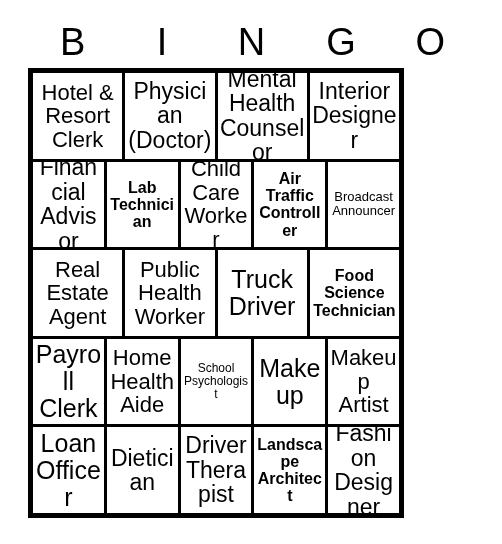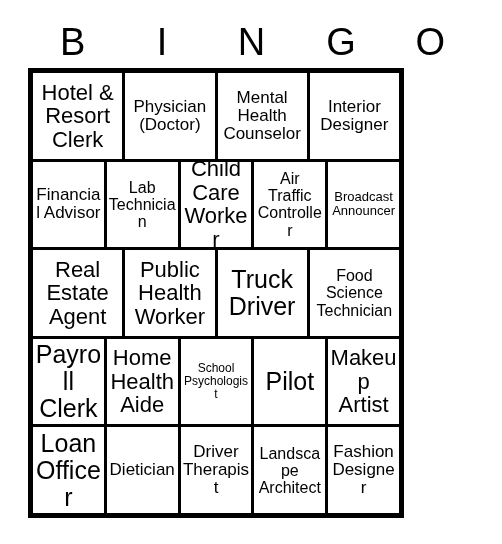--- a/index.html
+++ b/index.html
@@ -91,22 +91,22 @@
     color: #000000;
     word-wrap: break-word;
     overflow-wrap: break-word;
     hyphens: none;
   }
 
   
   .fs-xxl .cell-label { font-size: 25px; }
   .fs-xl  .cell-label { font-size: 25px; }
   .fs-lg  .cell-label { font-size: 22px; }
-  .fs-md  .cell-label { font-size: 17px; }
-  .fs-sm  .cell-label { font-size: 16px; }
+  .fs-md  .cell-label { font-size: 23px; }
+  .fs-sm  .cell-label { font-size: 16px; font-weight: bold; }
   .fs-xs  .cell-label { font-size: 13px; }
   .fs-xxs .cell-label { font-size: 12px; }
 </style>
 </head>
 <body>
 
 <div id="bingo-card">
 
   <div id="header-row">
     <div class="header-letter">B</div>
@@ -170,21 +170,21 @@
       <div class="cell fs-xl">
           <span class="cell-label">Payroll Clerk</span>
         </div>
       <div class="cell fs-lg">
           <span class="cell-label">Home Health Aide</span>
         </div>
       <div class="cell fs-xxs">
           <span class="cell-label">School Psychologist</span>
         </div>
       <div class="cell fs-xxl">
-          <span class="cell-label">Pilot</span>
+          <span class="cell-label">Makeup</span>
         </div>
       <div class="cell fs-lg">
           <span class="cell-label">Makeup Artist</span>
         </div>
     </div>
 
     <div class="grid-row">
       <div class="cell fs-xl">
           <span class="cell-label">Loan Officer</span>
         </div>

